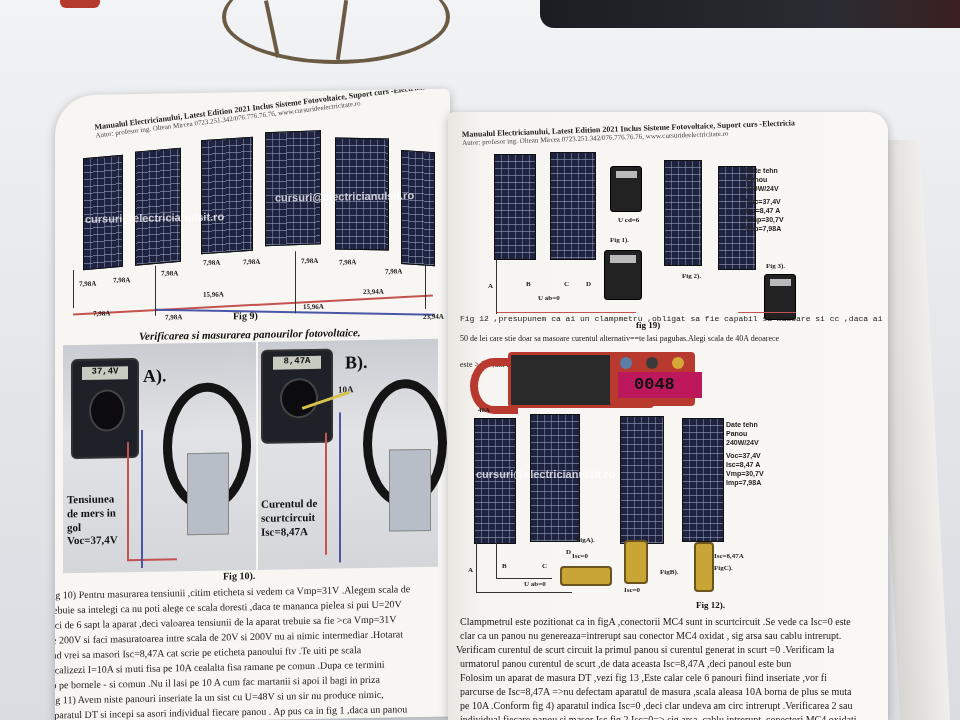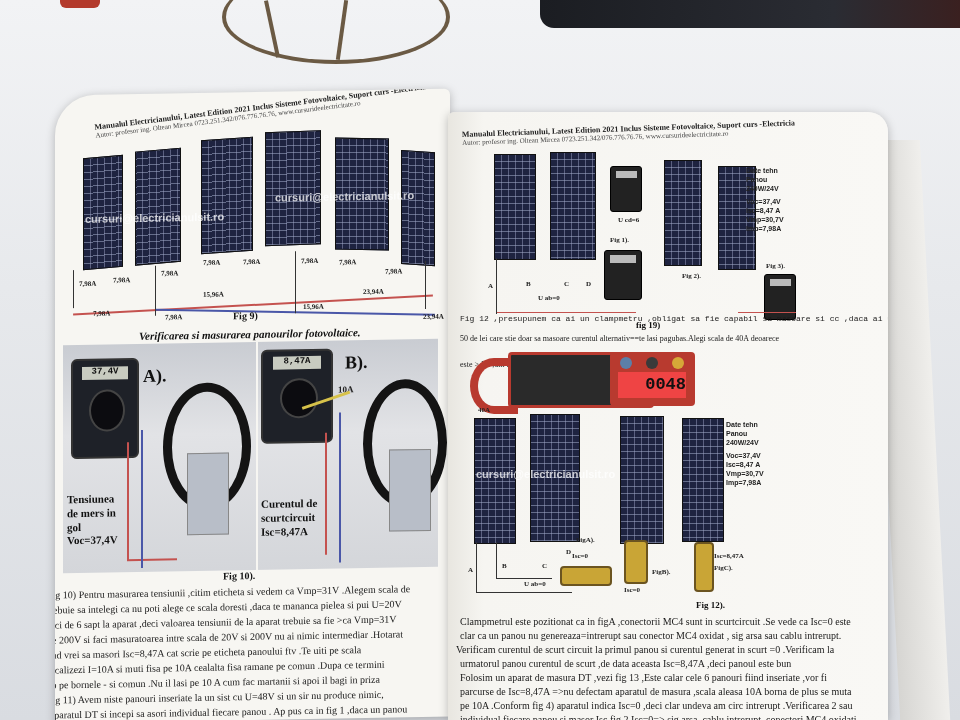--- a/index.html
+++ b/index.html
@@ -32,21 +32,21 @@
   .coil{position:absolute;border:9px solid #141414;border-radius:50%;}
   .big-lbl{position:absolute;font-weight:bold;font-size:18px;color:#111;}
   .photo-text{position:absolute;font-weight:bold;font-size:11px;color:#111;line-height:1.25;}
   .body-text{position:absolute;font-size:10px;line-height:15px;color:#1a1a1a;white-space:nowrap;}
   .small-meter{position:absolute;background:#222;border-radius:3px;border:1px solid #000;}
   .small-meter::before{content:"";position:absolute;left:15%;top:8%;width:70%;height:18%;background:#bbb;}
   .clamp{position:absolute;left:470px;top:352px;width:225px;height:58px;}
   .clamp .jaw{position:absolute;left:0;top:6px;width:40px;height:40px;border:8px solid #b83a2f;border-radius:50% 0 0 50%;border-right:none;}
   .clamp .body{position:absolute;left:38px;top:0;width:140px;height:50px;background:#2a2a2a;border:3px solid #b83a2f;border-radius:4px;}
   .clamp .lcd{position:absolute;left:140px;top:0;width:85px;height:54px;background:#b83a2f;border-radius:4px;}
-  .clamp .lcd .disp{position:absolute;left:8px;top:20px;width:68px;height:26px;background:#ef4444;font-family:"Liberation Mono",monospace;font-size:17px;font-weight:bold;text-align:right;line-height:26px;color:#111;}
+  .clamp .lcd .disp{position:absolute;left:8px;top:20px;width:68px;height:26px;background:#be185d;font-family:"Liberation Mono",monospace;font-size:17px;font-weight:bold;text-align:left;line-height:26px;color:#111;padding-left:16px;}
   .knob{position:absolute;top:5px;width:12px;height:12px;border-radius:50%;}
   .yellow-clamp{position:absolute;background:#c9a536;border:2px solid #6b5420;border-radius:4px;}
   .side-info{position:absolute;font-size:7px;font-weight:bold;color:#222;line-height:9px;font-family:"Liberation Sans",sans-serif;}
 </style>
 </head>
 <body>
 
 <div class="table-top"></div>
 <div class="red-obj"></div>
 <div class="basket"></div>
@@ -232,21 +232,21 @@
     <div class="yellow-clamp" style="left:112px;top:454px;width:48px;height:16px;"></div>
     <div class="yellow-clamp" style="left:176px;top:428px;width:20px;height:40px;"></div>
     <div class="yellow-clamp" style="left:246px;top:430px;width:16px;height:46px;"></div>
     <div class="lbl" style="left:20px;top:454px;">A</div>
     <div class="lbl" style="left:54px;top:450px;">B</div>
     <div class="lbl" style="left:94px;top:450px;">C</div>
     <div class="lbl" style="left:118px;top:436px;">D</div>
     <div class="lbl" style="left:76px;top:468px;">U ab=0</div>
     <div class="lbl" style="left:128px;top:424px;">FigA).</div>
     <div class="lbl" style="left:124px;top:440px;">Isc=0</div>
-    <div class="lbl" style="left:204px;top:456px;">FigB).</div>
+    <div class="lbl" style="left:212px;top:456px;">FigB).</div>
     <div class="lbl" style="left:176px;top:474px;">Isc=0</div>
     <div class="lbl" style="left:266px;top:440px;">Isc=8,47A</div>
     <div class="lbl" style="left:266px;top:452px;">FigC).</div>
     <div class="caption" style="left:200px;top:488px;font-size:9px;padding-left:48px;">Fig 12).</div>
   </div>
 
   <div>
     <div class="body-text" style="left:12px;top:502px;">Clampmetrul este pozitionat ca in figA ,conectorii MC4 sunt in scurtcircuit .Se vede ca Isc=0 este</div>
     <div class="body-text" style="left:12px;top:516px;">clar ca un panou nu genereaza=intrerupt sau conector MC4 oxidat , sig arsa sau cablu intrerupt.</div>
     <div class="body-text" style="left:8px;top:530px;">Verificam curentul de scurt circuit la primul panou si curentul generat in scurt =0 .Verificam la</div>

